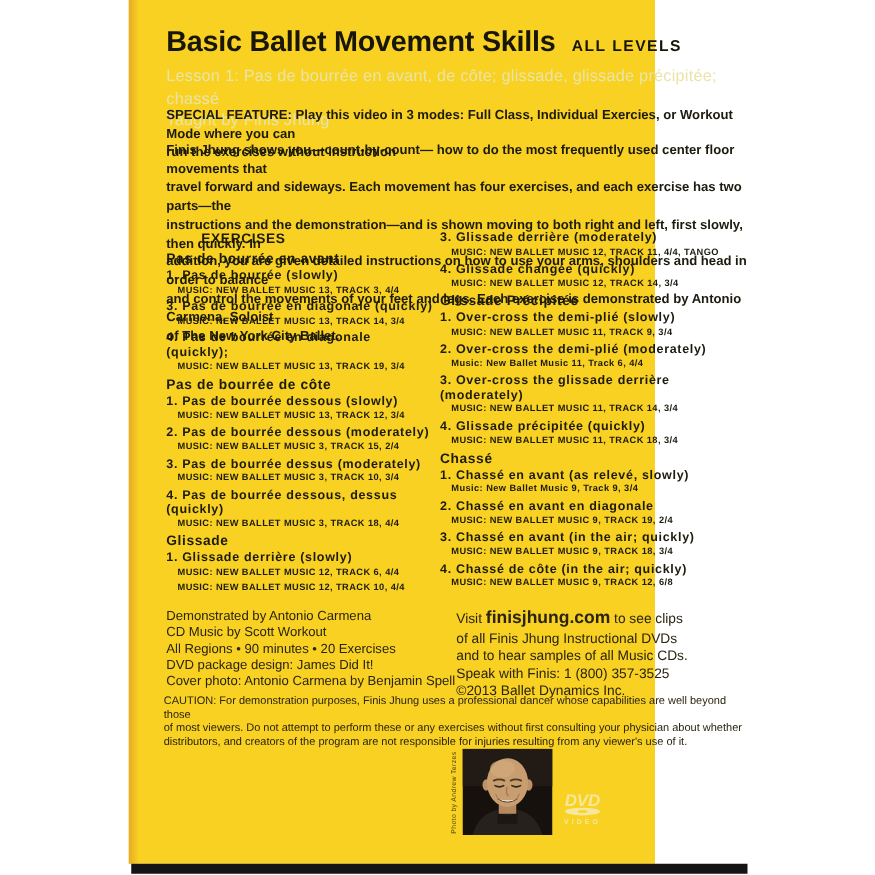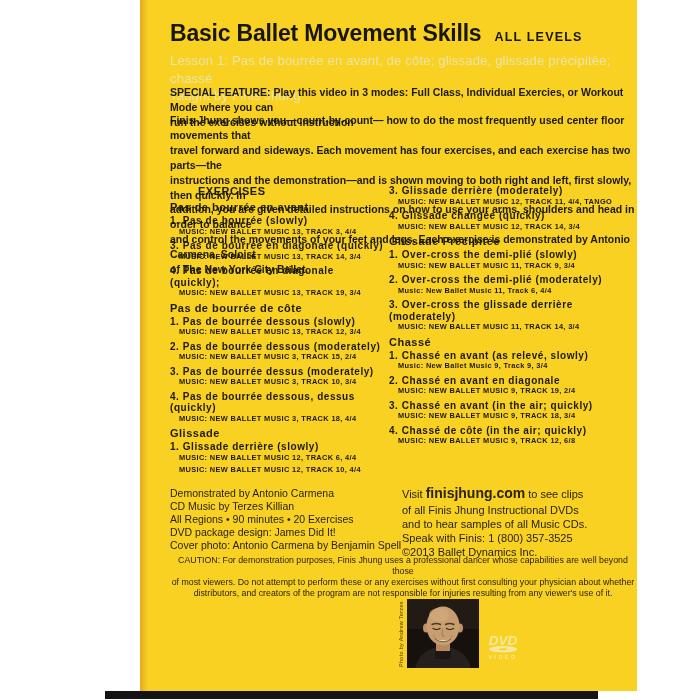--- a/index.html
+++ b/index.html
@@ -1,18 +1,18 @@
 <!DOCTYPE html>
 <html><head>
 <meta charset="utf-8">
 <style>
   html,body{margin:0;padding:0;background:#ffffff;}
   .page{position:relative;width:700px;height:700px;background:#ffffff;overflow:hidden;
         font-family:"Liberation Sans",sans-serif;color:#1d1a0e;}
-  .cover{position:absolute;left:103px;top:0;width:497px;height:691px;background:#f8d122;margin-left:37px;}
+  .cover{position:absolute;left:103px;top:0;width:421px;height:691px;background:#f8d122;}
   .spine-shadow{position:absolute;left:0;top:0;width:8px;height:100%;
         background:linear-gradient(to right,rgba(205,110,30,0.40),rgba(205,110,30,0));}
   .black-bar{position:absolute;left:105px;top:691px;width:493px;height:8px;background:#141414;}
 
   
   .masthead{position:absolute;left:30px;top:20px;width:455px;}
   .title-row{display:flex;align-items:baseline;gap:13px;}
   .main-title{font-size:23px;font-weight:bold;letter-spacing:-0.2px;color:#181509;}
   .level{font-size:12.5px;font-weight:bold;letter-spacing:1.2px;color:#181509;}
   .lesson{margin-top:5px;font-size:13px;color:#eae4a8;letter-spacing:0.2px;line-height:1.35;}
@@ -31,21 +31,21 @@
   .group-heading{font-size:11px;font-weight:bold;letter-spacing:0.5px;margin:4px 0 2px 0;}
   .ex-item{margin-bottom:4px;}
   .ex-title{font-size:10px;font-weight:bold;letter-spacing:0.55px;line-height:1.15;}
   .ex-music{font-size:7.4px;font-weight:bold;letter-spacing:0.35px;margin-left:9px;margin-top:1px;line-height:1.15;}
 
   
   .credits{position:absolute;left:30px;top:487px;font-size:10.5px;line-height:13px;color:#2a2410;}
   .promo{position:absolute;left:262px;top:485px;width:235px;font-size:11px;line-height:14px;color:#2a2410;}
   .promo .visit-line{line-height:17px;}
   .promo .domain{font-weight:bold;font-size:14px;text-align:right;}
-  .caution{position:absolute;left:28px;top:555px;width:470px;font-size:8.8px;line-height:11px;color:#2a2410;text-align:center;}
+  .caution{position:absolute;left:28px;top:555px;width:470px;font-size:8.8px;line-height:11px;color:#2a2410;}
 
   .photo-caption{position:absolute;left:258px;top:599px;height:70px;width:9px;
         font-size:5.5px;color:#4a3c12;writing-mode:vertical-rl;transform:rotate(180deg);
         text-align:center;letter-spacing:0.3px;}
   .photo-frame{position:absolute;left:267px;top:599px;width:72px;height:69px;}
   .dvd-logo{position:absolute;left:341px;top:632px;width:44px;height:30px;opacity:0.85;}
 </style>
 </head>
 <body>
 
@@ -137,20 +137,24 @@
             <div class="ex-music">MUSIC: NEW BALLET MUSIC 11, TRACK 9, 3/4</div>
           </div>
           <div class="ex-item">
             <div class="ex-title">2. Over-cross the demi-plié (moderately)</div>
             <div class="ex-music">Music: New Ballet Music 11, Track 6, 4/4</div>
           </div>
           <div class="ex-item">
             <div class="ex-title">3. Over-cross the glissade derrière (moderately)</div>
             <div class="ex-music">MUSIC: NEW BALLET MUSIC 11, TRACK 14, 3/4</div>
           </div>
+          <div class="ex-item">
+            <div class="ex-title">4. Glissade précipitée (quickly)</div>
+            <div class="ex-music">MUSIC: NEW BALLET MUSIC 11, TRACK 18, 3/4</div>
+          </div>
           <div class="group-heading">Chassé</div>
           <div class="ex-item">
             <div class="ex-title">1. Chassé en avant (as relevé, slowly)</div>
             <div class="ex-music">Music: New Ballet Music 9, Track 9, 3/4</div>
           </div>
           <div class="ex-item">
             <div class="ex-title">2. Chassé en avant en diagonale</div>
             <div class="ex-music">MUSIC: NEW BALLET MUSIC 9, TRACK 19, 2/4</div>
           </div>
           <div class="ex-item">
@@ -159,21 +163,21 @@
           </div>
           <div class="ex-item">
             <div class="ex-title">4. Chassé de côte (in the air; quickly)</div>
             <div class="ex-music">MUSIC: NEW BALLET MUSIC 9, TRACK 12, 6/8</div>
           </div>
         </div>
     </div>
 
     <div class="credits">
         <div>Demonstrated by Antonio Carmena</div>
-        <div>CD Music by Terzes Killian</div>
+        <div>CD Music by Scott Workout</div>
         <div>All Regions • 90 minutes • 20 Exercises</div>
         <div>DVD package design: James Did It!</div>
         <div>Cover photo: Antonio Carmena by Benjamin Spell</div>
       </div>
 
     <div class="promo">
       <div class="visit-line">
         <span>Visit </span><span class="domain">finisjhung.com</span><span> to see clips</span>
       </div>
       <div>

